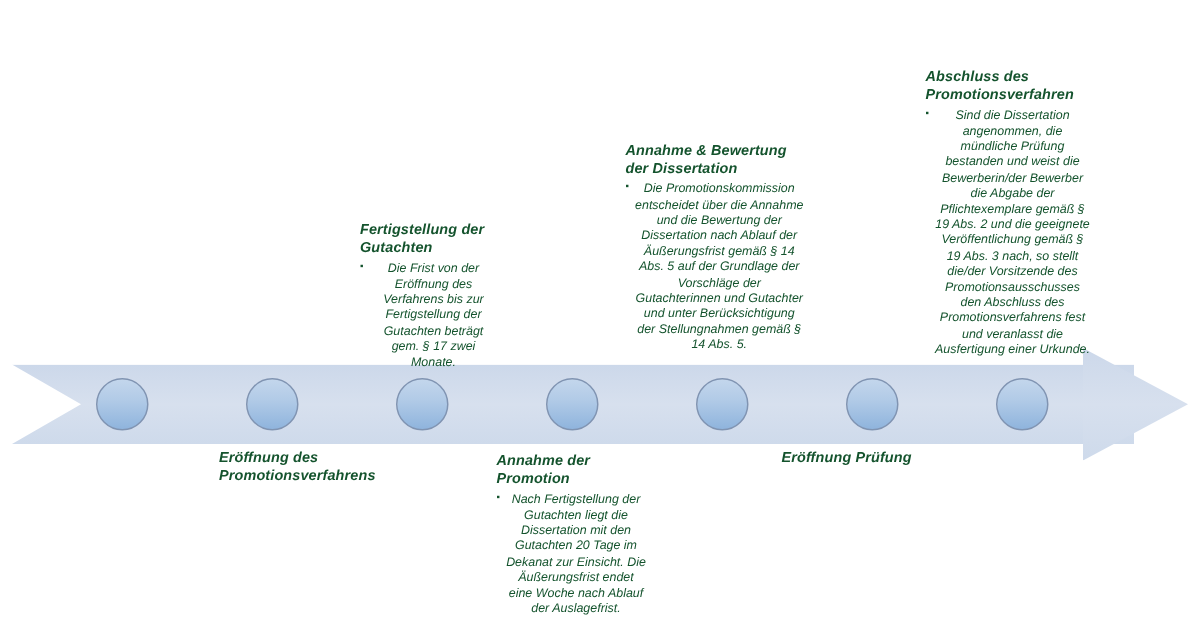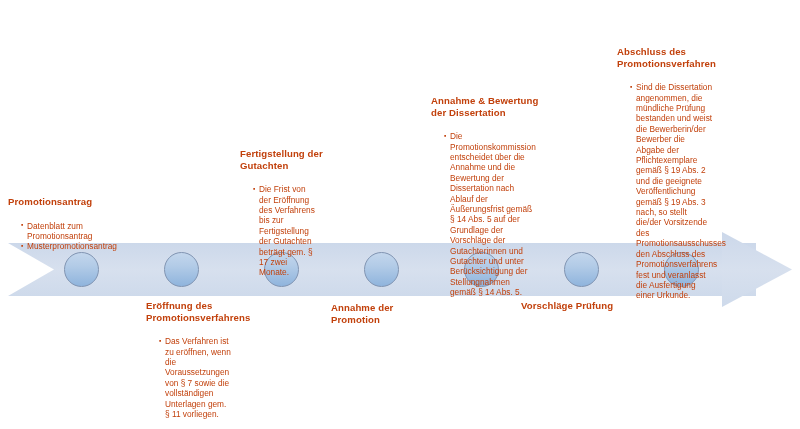--- a/index.html
+++ b/index.html
@@ -49,33 +49,35 @@
     top: 252px;
     border-radius: 50%;
     background: linear-gradient(to bottom, #c3d6ec 0%, #b2cbe7 40%, #8fb4dd 100%);
     border: 1px solid #8094b2;
     box-sizing: border-box;
   }
 
   
   .block {
     position: absolute;
-    color: #c2410c;
+    color: #14532d;
+    font-style: italic;
   }
   .block h3 {
     margin: 0 0 2px 0;
     font-size: 9.6px;
     font-weight: bold;
     line-height: 11.6px;
     letter-spacing: 0.1px;
   }
   .block ul {
-    margin: 13px;
+    margin: 0;
     padding: 0;
     list-style: none;
+    text-align: center;
   }
   .block li {
     position: relative;
     font-size: 8.3px;
     line-height: 10.4px;
     padding-left: 6px;
     margin-bottom: 0px;
   }
   .block li:before {
     content: "\25AA";
@@ -95,55 +97,48 @@
   <div class="arrow-head"></div>
 
   <div class="milestone" style="left:64px;"></div>
   <div class="milestone" style="left:164px;"></div>
   <div class="milestone" style="left:264px;"></div>
   <div class="milestone" style="left:364px;"></div>
   <div class="milestone" style="left:464px;"></div>
   <div class="milestone" style="left:564px;"></div>
   <div class="milestone" style="left:664px;"></div>
 
-  <div class="block" style="left:8px; top:196px; width:128px;">
-    <h3>Promotionsantrag</h3>
-    <ul>
-      <li>Datenblatt zum Promotionsantrag</li>
-      <li>Musterpromotionsantrag</li>
-    </ul>
-  </div>
 
   <div class="block" style="left:146px; top:300px; width:98px;">
     <h3>Eröffnung des Promotionsverfahrens</h3>
-    <ul>
-      <li>Das Verfahren ist zu eröffnen, wenn die Voraussetzungen von § 7 sowie die vollständigen Unterlagen gem. § 11 vorliegen.</li>
-    </ul>
   </div>
 
   <div class="block" style="left:240px; top:148px; width:92px;">
     <h3>Fertigstellung der Gutachten</h3>
     <ul>
       <li>Die Frist von der Eröffnung des Verfahrens bis zur Fertigstellung der Gutachten beträgt gem. § 17 zwei Monate.</li>
     </ul>
   </div>
 
   <div class="block" style="left:331px; top:302px; width:100px;">
     <h3>Annahme der Promotion</h3>
+    <ul>
+      <li>Nach Fertigstellung der Gutachten liegt die Dissertation mit den Gutachten 20 Tage im Dekanat zur Einsicht. Die Äußerungsfrist endet eine Woche nach Ablauf der Auslagefrist.</li>
+    </ul>
   </div>
 
-  <div class="block" style="left:431px; top:95px; width:119px;">
+  <div class="block" style="left:417px; top:95px; width:119px;">
     <h3>Annahme &amp; Bewertung der Dissertation</h3>
     <ul>
       <li>Die Promotionskommission entscheidet über die Annahme und die Bewertung der Dissertation nach Ablauf der Äußerungsfrist gemäß § 14 Abs. 5 auf der Grundlage der Vorschläge der Gutachterinnen und Gutachter und unter Berücksichtigung der Stellungnahmen gemäß § 14 Abs. 5.</li>
     </ul>
   </div>
 
   <div class="block" style="left:521px; top:300px; width:105px;">
-    <h3>Vorschläge Prüfung</h3>
+    <h3>Eröffnung Prüfung</h3>
   </div>
 
   <div class="block" style="left:617px; top:46px; width:110px;">
     <h3>Abschluss des Promotionsverfahren</h3>
     <ul>
       <li>Sind die Dissertation angenommen, die mündliche Prüfung bestanden und weist die Bewerberin/der Bewerber die Abgabe der Pflichtexemplare gemäß § 19 Abs. 2 und die geeignete Veröffentlichung gemäß § 19 Abs. 3 nach, so stellt die/der Vorsitzende des Promotionsausschusses den Abschluss des Promotionsverfahrens fest und veranlasst die Ausfertigung einer Urkunde.</li>
     </ul>
   </div>
 
 </div>

